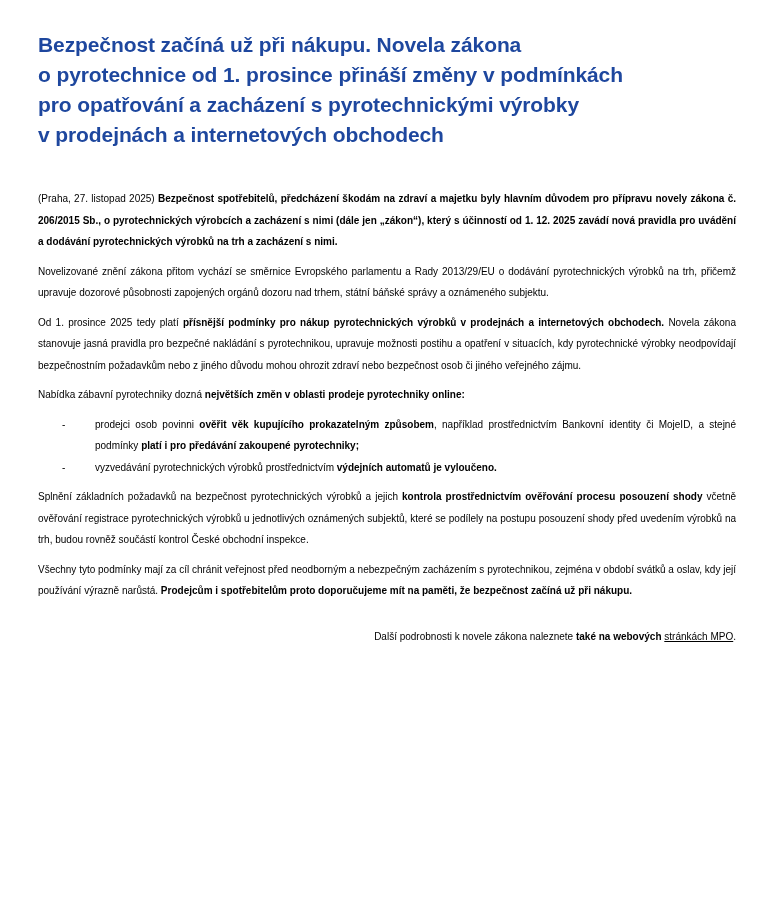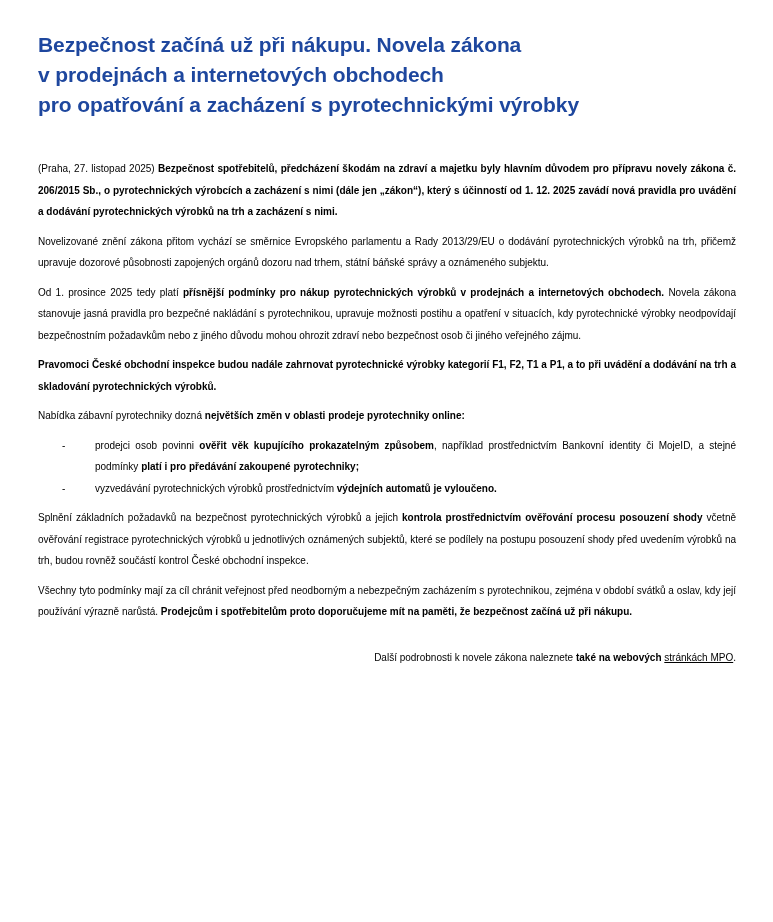--- a/index.html
+++ b/index.html
@@ -55,28 +55,28 @@
     margin-top: 24px;
     text-align: right;
   }
 </style>
 </head>
 <body style="background: rgb(255, 255, 255); color: rgb(0, 0, 0);">
 
 <div class="doc">
   <h1 class="title" style="color: rgb(30, 71, 158);">
     <div class="tline">Bezpečnost začíná už při nákupu. Novela zákona</div>
+    <div class="tline">o pyrotechnice od 1. prosince přináší změny v podmínkách</div>
+    <div class="tline">pro opatřování a zacházení s pyrotechnickými výrobky</div>
     <div class="tline">v prodejnách a internetových obchodech</div>
-    <div class="tline">pro opatřování a zacházení s pyrotechnickými výrobky</div>
   </h1>
   <div>
       <div class="para"><span>(Praha, 27. listopad 2025) </span><span class="b">Bezpečnost spotřebitelů, předcházení škodám na zdraví a majetku byly hlavním důvodem pro přípravu novely zákona č. 206/2015 Sb., o pyrotechnických výrobcích a zacházení s nimi (dále jen „zákon“), který s účinností od 1. 12. 2025 zavádí nová pravidla pro uvádění a dodávání pyrotechnických výrobků na trh a zacházení s nimi.</span></div>
       <div class="para"><span>Novelizované znění zákona přitom vychází se směrnice Evropského parlamentu a Rady 2013/29/EU o dodávání pyrotechnických výrobků na trh, přičemž upravuje dozorové působnosti zapojených orgánů dozoru nad trhem, státní báňské správy a oznámeného subjektu.</span></div>
       <div class="para"><span>Od 1. prosince 2025 tedy platí </span><span class="b">přísnější podmínky pro nákup pyrotechnických výrobků v prodejnách a internetových obchodech.</span><span> Novela zákona stanovuje jasná pravidla pro bezpečné nakládání s pyrotechnikou, upravuje možnosti postihu a opatření v situacích, kdy pyrotechnické výrobky neodpovídají bezpečnostním požadavkům nebo z jiného důvodu mohou ohrozit zdraví nebo bezpečnost osob či jiného veřejného zájmu.</span></div>
-      <div class="para"><span class="b">Pravomoci České obchodní inspekce budou nadále zahrnovat pyrotechnické výrobky kategorií F1, F2, T1 a P1, a to při uvádění a dodávání na trh a skladování pyrotechnických výrobků.</span></div>
       <div class="para"><span>Nabídka zábavní pyrotechniky dozná </span><span class="b">největších změn v oblasti prodeje pyrotechniky online:</span></div>
       <div class="para bullet tight"><span class="dash">-</span><span>prodejci osob povinni </span><span class="b">ověřit věk kupujícího prokazatelným způsobem</span><span>, například prostřednictvím Bankovní identity či MojeID, a stejné podmínky </span><span class="b">platí i pro předávání zakoupené pyrotechniky;</span></div>
       <div class="para bullet"><span class="dash">-</span><span>vyzvedávání pyrotechnických výrobků prostřednictvím </span><span class="b">výdejních automatů je vyloučeno.</span></div>
       <div class="para"><span>Splnění základních požadavků na bezpečnost pyrotechnických výrobků a jejich </span><span class="b">kontrola prostřednictvím ověřování procesu posouzení shody</span><span> včetně ověřování registrace pyrotechnických výrobků u jednotlivých oznámených subjektů, které se podílely na postupu posouzení shody před uvedením výrobků na trh, budou rovněž součástí kontrol České obchodní inspekce.</span></div>
       <div class="para"><span>Všechny tyto podmínky mají za cíl chránit veřejnost před neodborným a nebezpečným zacházením s pyrotechnikou, zejména v období svátků a oslav, kdy její používání výrazně narůstá. </span><span class="b">Prodejcům i spotřebitelům proto doporučujeme mít na paměti, že bezpečnost začíná už při nákupu.</span></div>
       <div class="para footer-para"><span>Další podrobnosti k novele zákona naleznete </span><span class="b">také na webových </span><a class="doc-link" href="#">stránkách MPO</a><span>.</span></div>
     </div>
 </div>
 
 </body></html>

